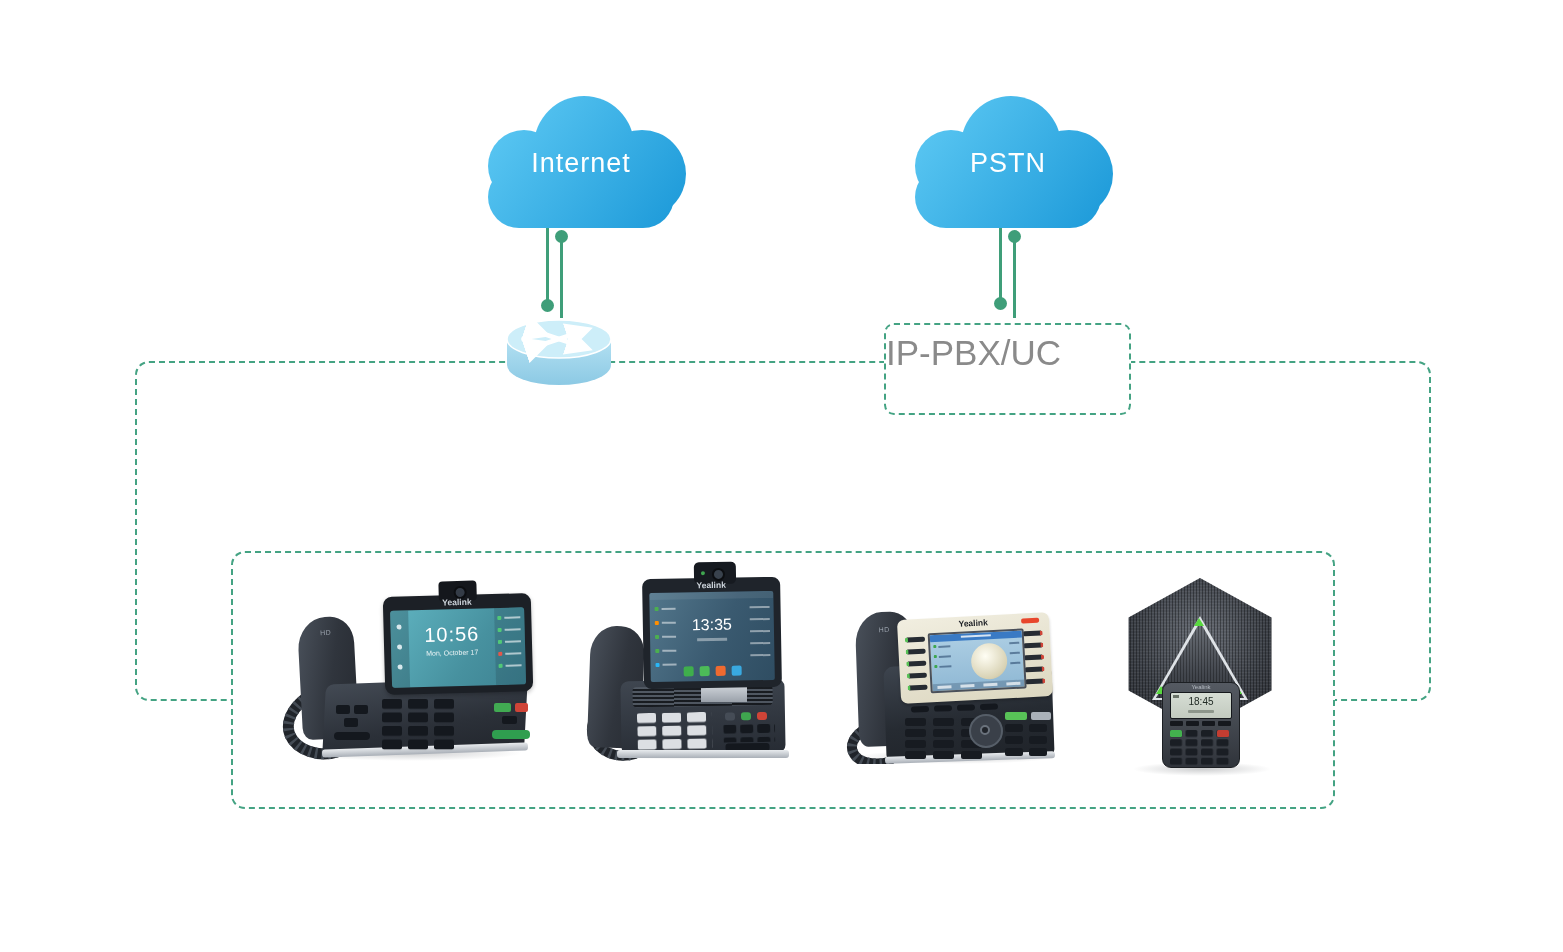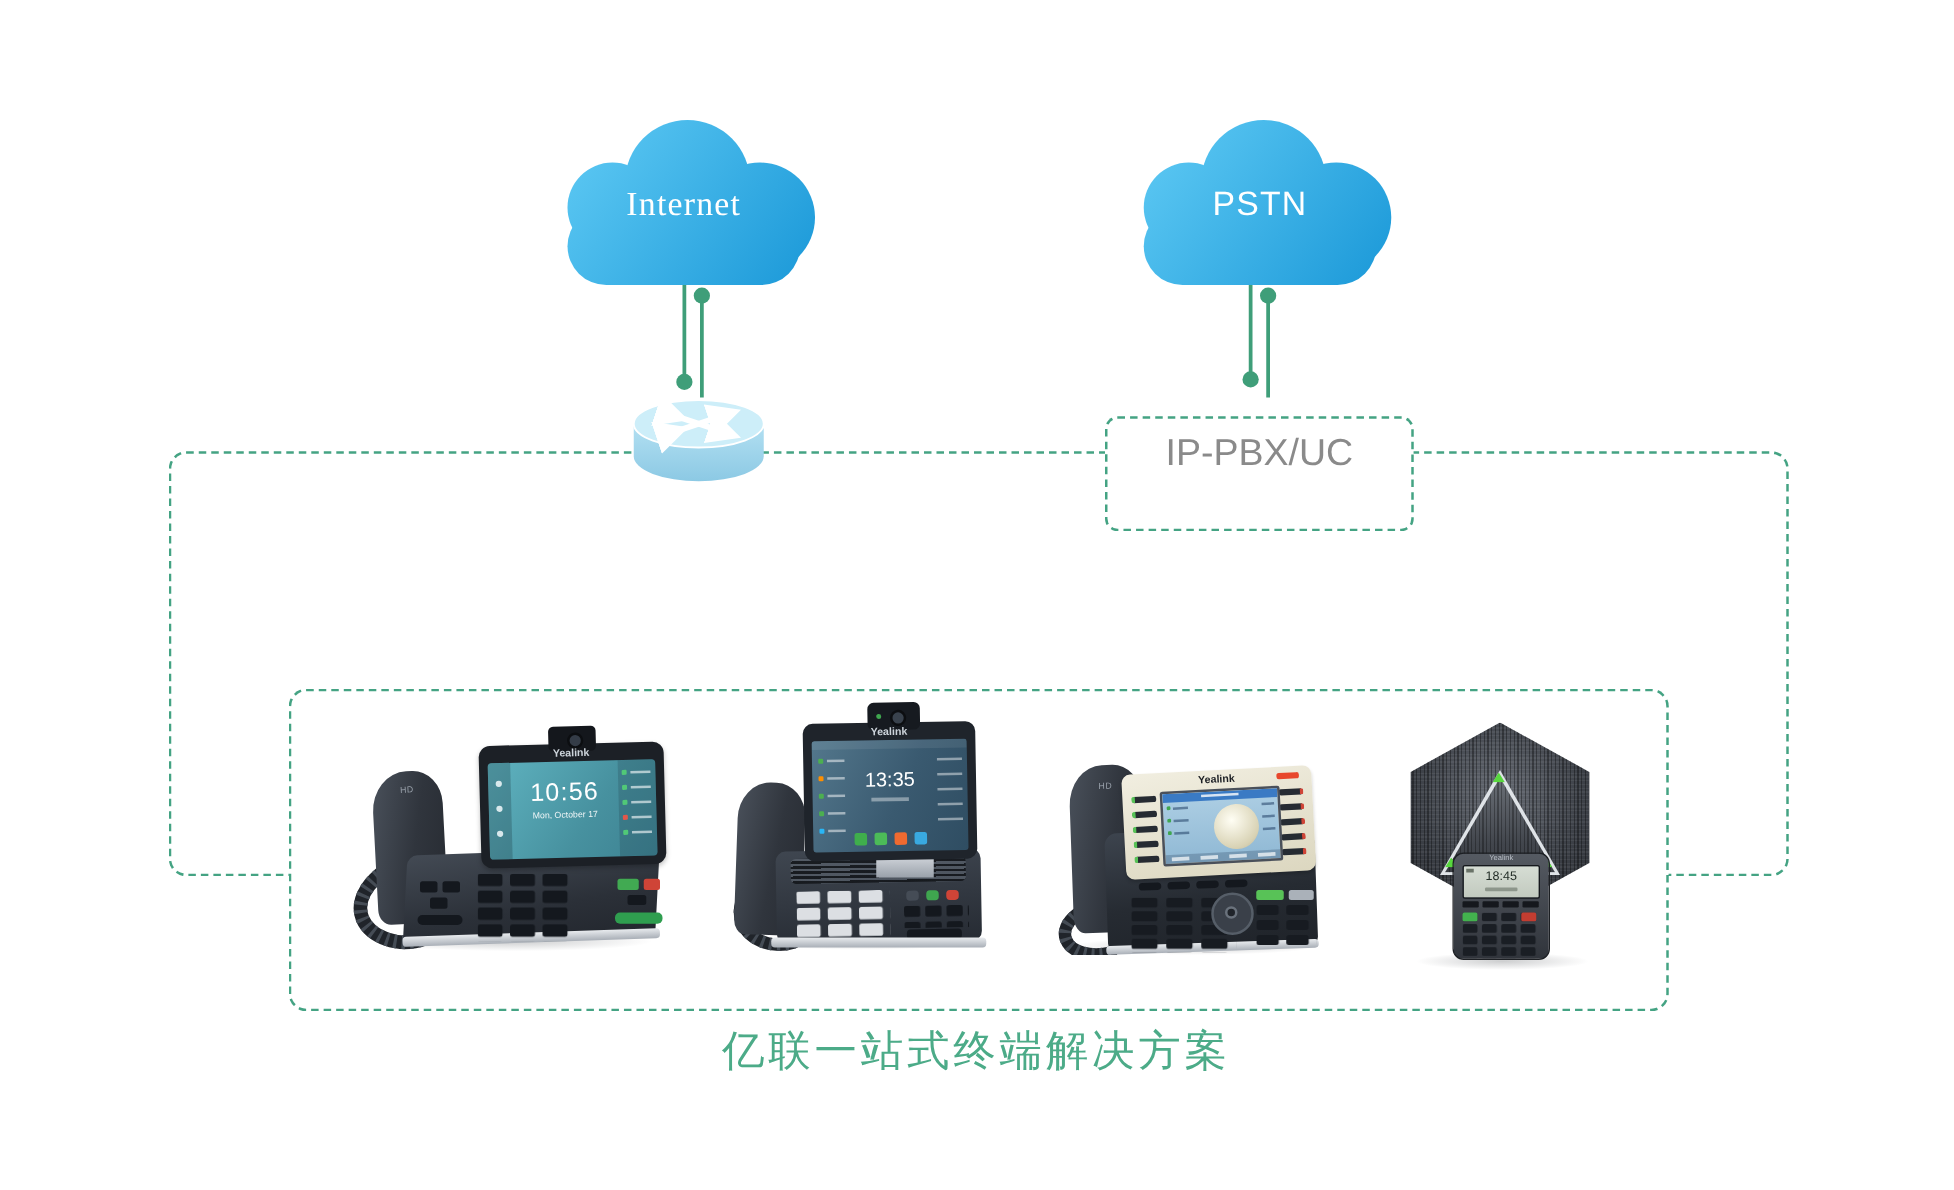--- a/index.html
+++ b/index.html
@@ -10,33 +10,33 @@
   
   .outer-box{left:135px;top:361px;width:1292px;height:336px;border:2px dashed #44a383;
              border-radius:14px;z-index:1;}
   .inner-box{left:231px;top:551px;width:1100px;height:254px;border:2px dashed #44a383;
              border-radius:14px;background:#fff;z-index:2;}
 
   
   .cloud{width:230px;height:146px;z-index:4;}
   .cloud-label{left:0;right:0;top:62px;text-align:center;color:#fff;font-size:27px;
                letter-spacing:1px;}
-  .cloud-internet{left:432px;top:86px;font-family:Liberation Serif, serif;}
+  .cloud-internet{left:466px;top:86px;}
   .cloud-pstn{left:893px;top:86px;}
 
   
   .cline{width:3px;background:#3f9e79;z-index:4;}
   .cdot{width:13px;height:13px;border-radius:50%;background:#3f9e79;z-index:4;}
 
   
   .router{left:504px;top:313px;width:110px;height:80px;z-index:6;}
 
   
-  .pbx-box{left:884px;top:333px;width:247px;height:92px;background:#fff;border:2px dashed #44a383;
-           border-radius:10px;z-index:6;text-align:center;color:#8a8a8a;font-size:30px;
+  .pbx-box{left:884px;top:323px;width:247px;height:92px;background:#fff;border:2px dashed #44a383;
+           border-radius:10px;z-index:6;color:#8a8a8a;font-size:35px;
            line-height:37px;padding-top:9px;box-sizing:border-box;}
 
   
   .caption{left:231px;top:818px;width:1100px;text-align:center;font-size:34px;color:#4cab88;
            letter-spacing:3px;z-index:3;}
 
   
   .phone{z-index:3;}
   .shadow{background:radial-gradient(ellipse at center,rgba(25,30,36,.22),rgba(25,30,36,0) 70%);}
   .handset{background:linear-gradient(100deg,#4a515b,#30353d 55%,#272b32);}
@@ -168,21 +168,20 @@
       <ellipse cx="55" cy="26" rx="52" ry="19" fill="#cdeef9" stroke="#ffffff" stroke-width="1.5"></ellipse>
       <line x1="34" y1="33" x2="76" y2="19" stroke="#fff" stroke-width="4.5" marker-start="url(#ah)" marker-end="url(#ah)"></line>
       <line x1="34" y1="19" x2="76" y2="33" stroke="#fff" stroke-width="4.5" marker-start="url(#ah)" marker-end="url(#ah)"></line>
     </svg>
   </div>
 
   <div class="abs pbx-box">
     <div>IP-PBX/UC</div>
   </div>
 
-  <div class="abs caption">亿联一站式终端解决方案</div>
 
   <div class="abs phone p1">
     <div class="abs shadow" style="left:20px;top:162px;width:225px;height:16px;"></div>
     <svg class="abs" style="left:0;top:92px;" width="80" height="88">
       <path d="M72 4 C26 14,4 40,12 60 C18 74,40 84,62 76" fill="none" stroke="#20242a" stroke-width="11" stroke-linecap="round"></path>
       <path d="M72 4 C26 14,4 40,12 60 C18 74,40 84,62 76" fill="none" stroke="#454c55" stroke-width="11" stroke-dasharray="2.5 4"></path>
     </svg>
     <div class="abs handset" style="left:22px;top:34px;width:56px;height:122;height:122px;border-radius:50% 42% 18% 18%/26% 22% 10% 10%;transform:rotate(-3deg);">
       <div class="abs hd" style="top:12px;">HD</div>
     </div>

